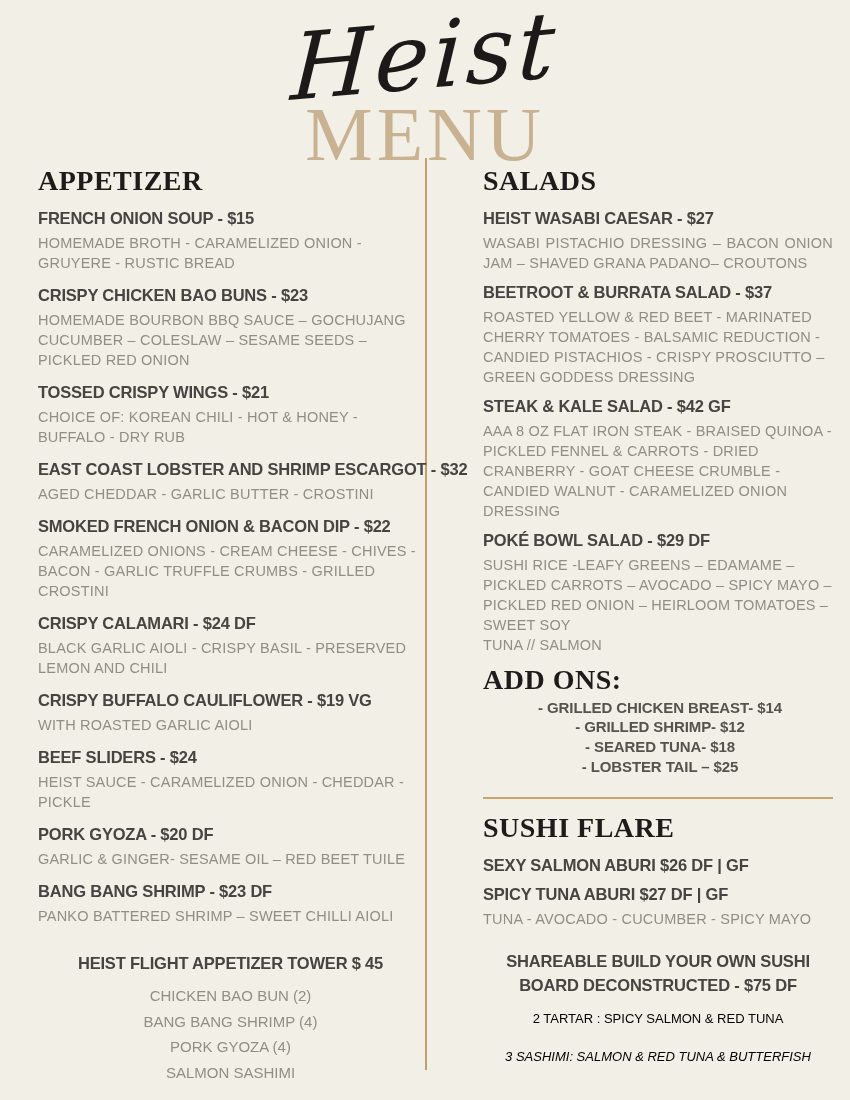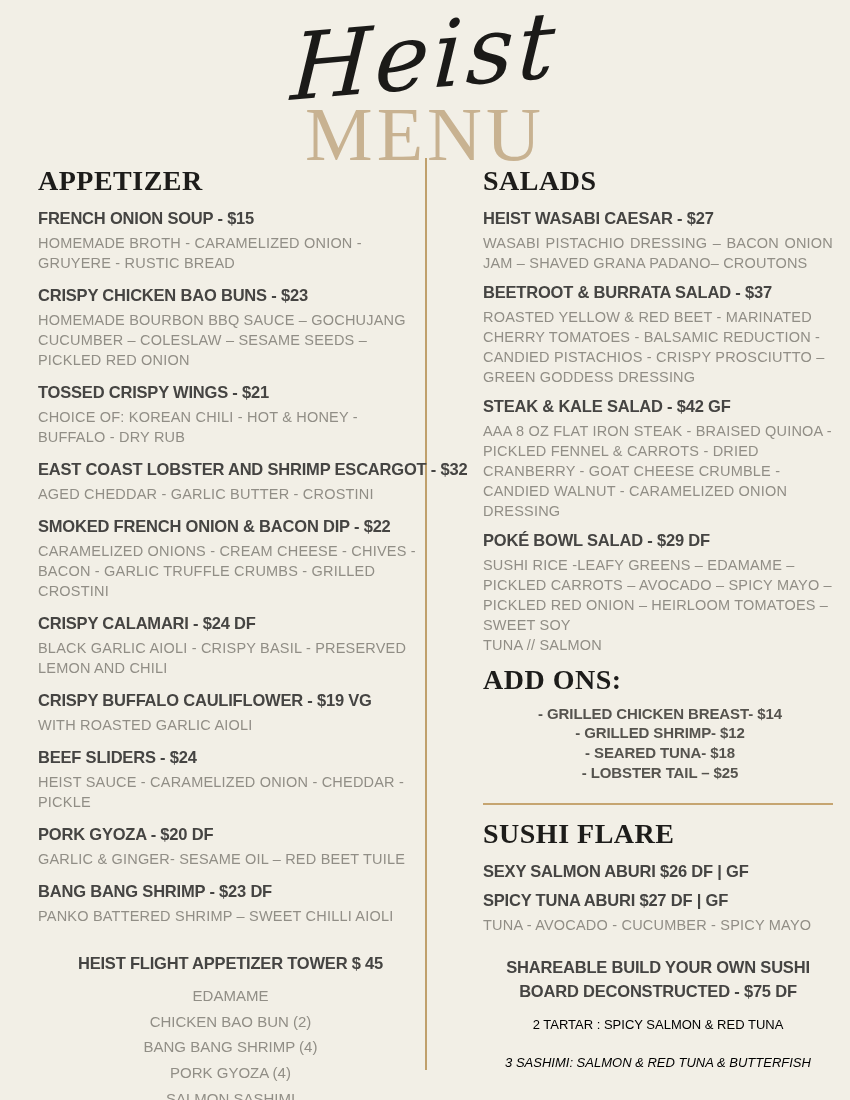--- a/index.html
+++ b/index.html
@@ -56,21 +56,21 @@
   }
   .item p.justify{text-align:justify;}
 
   
   .tower{text-align:center;margin-top:28px;}
   .tower h3{font-size:16.5px;font-weight:700;color:#454442;margin:0 0 10px 0;letter-spacing:-0.2px;}
   .tower p{font-size:15px;color:#918e86;line-height:1.72;margin:0;}
 
   
   .addons{margin-top:4px;}
-  .addons .section-h{margin-bottom:8px;}
+  .addons .section-h{margin-bottom:2px;}
   .addon-line{
     font-size:15px;font-weight:700;color:#55534e;
     line-height:1.32;letter-spacing:-0.1px;margin:0 0 0 4px;text-align:center;
   }
 
   .div-h{border:0;height:2px;background:#c6a571;margin:20px 0 14px 0;width:100%;}
 
   
   .sushi .item{margin-bottom:9px;}
   .share{text-align:center;margin-top:20px;}
@@ -132,21 +132,20 @@
       <h3>PORK GYOZA - $20 DF</h3>
       <p>GARLIC &amp; GINGER- SESAME OIL – RED BEET TUILE</p>
     </article>
     <article class="item">
       <h3>BANG BANG SHRIMP - $23 DF</h3>
       <p>PANKO BATTERED SHRIMP – SWEET CHILLI AIOLI</p>
     </article>
 
     <div class="tower">
       <h3>HEIST FLIGHT APPETIZER TOWER $ 45</h3>
-      <p>EDAMAME</p>
       <p>CHICKEN BAO BUN (2)</p>
       <p>BANG BANG SHRIMP (4)</p>
       <p>PORK GYOZA (4)</p>
       <p>SALMON SASHIMI</p>
     </div>
   </section>
 
   <section class="col right">
 
     <h2 class="section-h">SALADS</h2>

